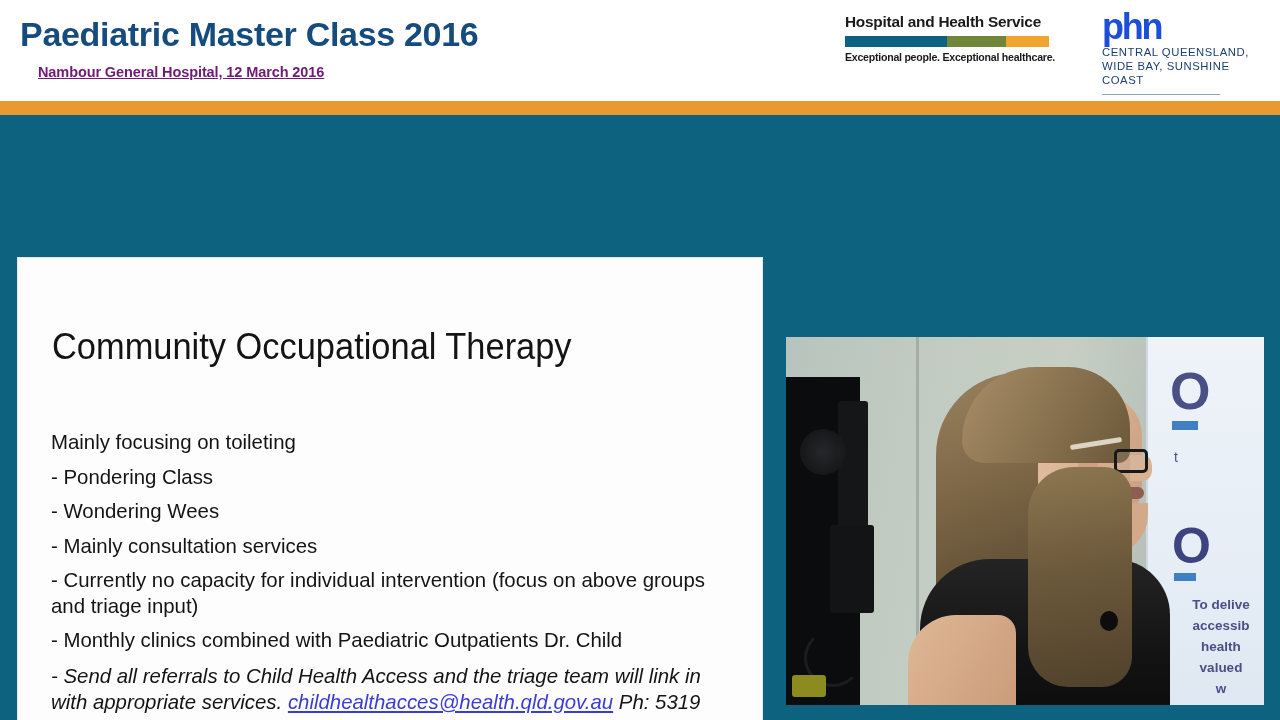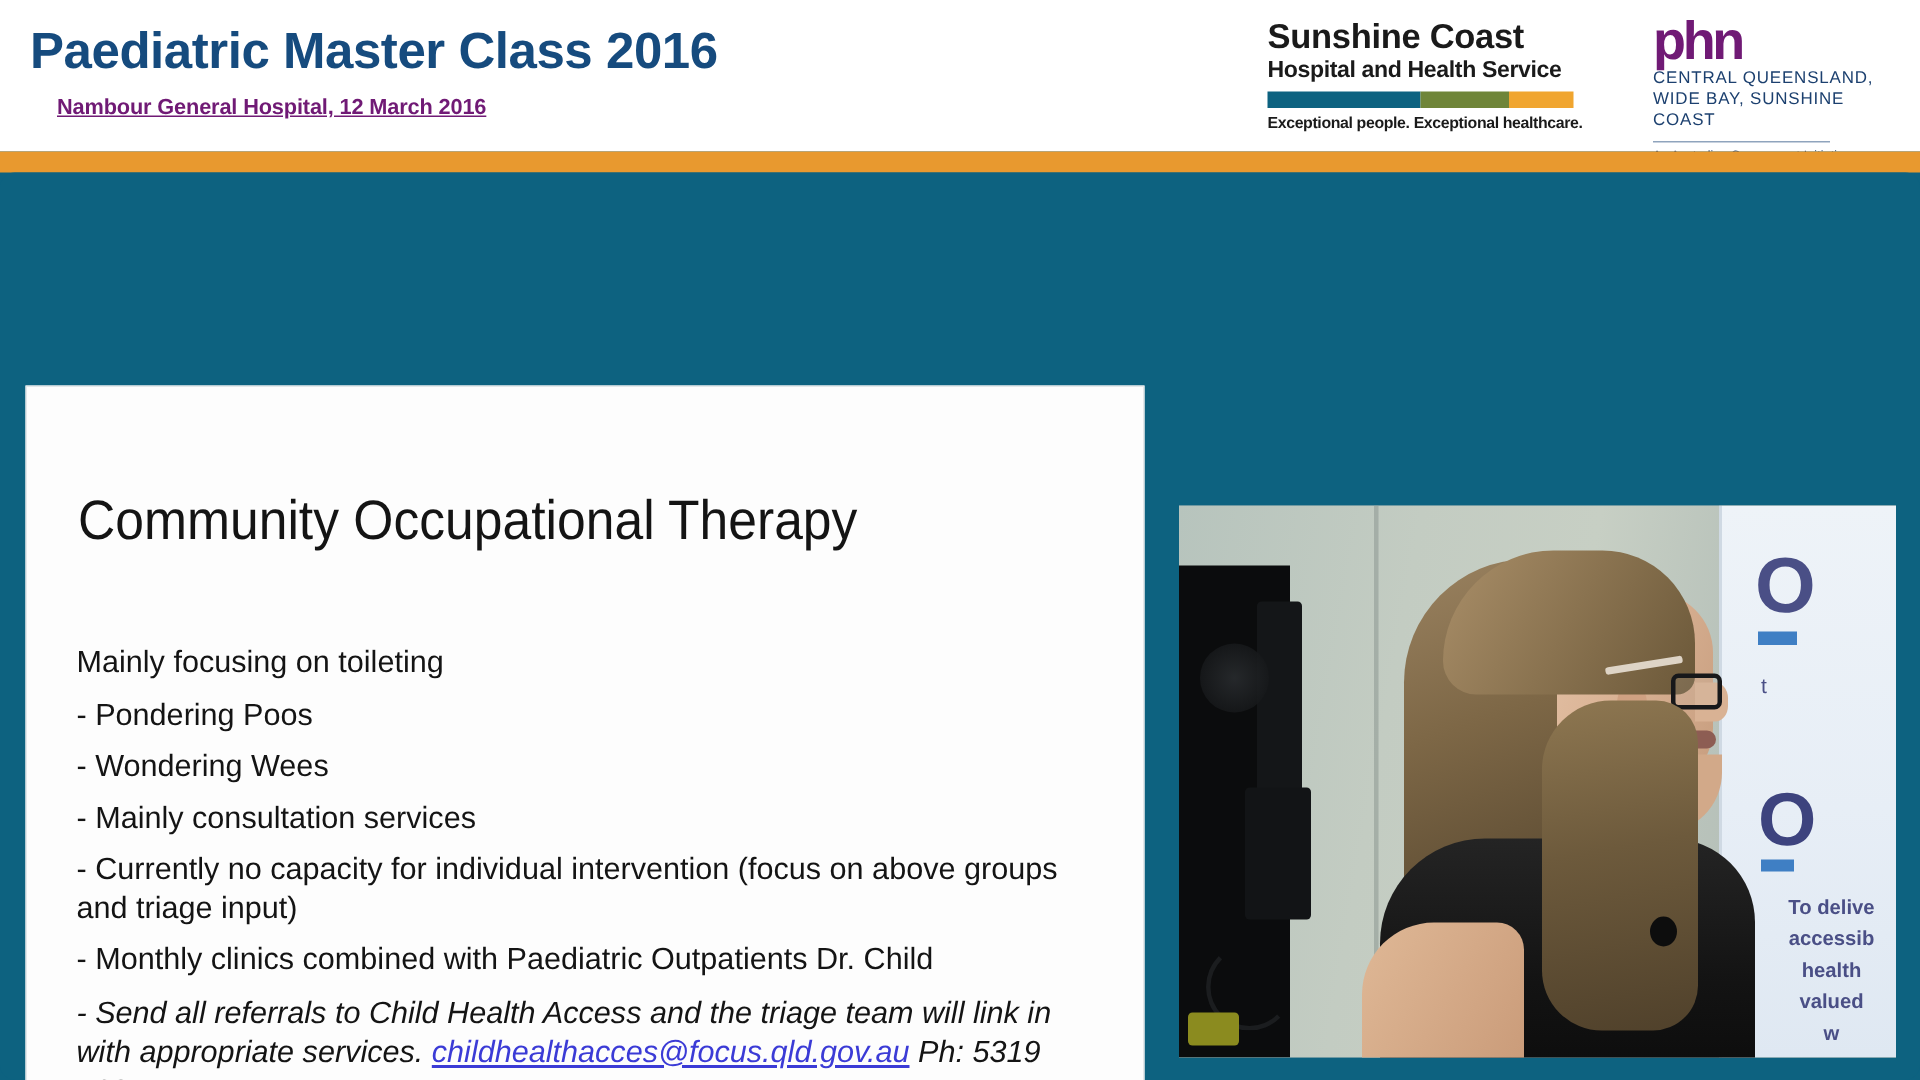--- a/index.html
+++ b/index.html
@@ -43,21 +43,21 @@
   #sch-bar { display:flex; width:204px; height:11px; margin-top:5px; }
   .sch-seg { height:100%; }
   #sch-tag {
     font-size:10.6px; font-weight:bold; color:#1a1a1a;
     letter-spacing:-0.25px; margin-top:4px; white-space:nowrap;
   }
 
   
   #logo-phn { position:absolute; left:1102px; top:10px; width:165px; }
   #phn-word {
-    font-size:36px; font-weight:bold; color:#701a75;
+    font-size:36px; font-weight:bold; color:#1d4ed8;
     letter-spacing:-2.2px; line-height:0.95;
   }
   #phn-region {
     font-size:11.3px; color:#1c406f; letter-spacing:0.55px;
     line-height:1.25; margin-top:1px;
   }
   #phn-rule {
     width:118px; height:1px; background:#8fa4bd; margin-top:6px;
   }
   #phn-gov {
@@ -246,21 +246,20 @@
 </head>
 <body>
 
 <div id="header">
 
   <div id="header-title">Paediatric Master Class 2016</div>
 
   <div id="header-subtitle">Nambour General Hospital, 12 March 2016</div>
 
   <div id="logo-sch">
-    <div id="sch-line1">Sunshine Coast</div>
     <div id="sch-line2">Hospital and Health Service</div>
     <div id="sch-bar">
       <div class="sch-seg" style="width:50%;background:#0d6280;"></div>
       <div class="sch-seg" style="width:29%;background:#6f8539;"></div>
       <div class="sch-seg" style="width:21%;background:#f0a52f;"></div>
     </div>
     <div id="sch-tag">Exceptional people. Exceptional healthcare.</div>
   </div>
 
   <div id="logo-phn">
@@ -277,29 +276,29 @@
 <div id="orange-bar"></div>
 
 <div id="stage">
 
   <div id="slide">
 
     <div id="slide-title">Community Occupational Therapy</div>
 
     <div id="slide-body">
       <div class="body-line">Mainly focusing on toileting</div>
-      <div class="body-line">- Pondering Poos</div>
+      <div class="body-line">- Pondering Class</div>
       <div class="body-line">- Wondering Wees</div>
       <div class="body-line">- Mainly consultation services</div>
       <div class="body-line">- Currently no capacity for individual intervention (focus on above groups and triage input)</div>
       <div class="body-line">- Monthly clinics combined with Paediatric Outpatients Dr. Child</div>
 
       <div id="referral-note">
         <span>- Send all referrals to Child Health Access and the triage team will link in with appropriate services.</span>
-        <a id="referral-email" href="#">childhealthacces@focus.qld.gov.au</a>
+        <a id="referral-email" href="#">childhealthacces@health.qld.gov.au</a>
         <span>Ph: 5319 4824</span>
       </div>
     </div>
 
   </div>
 
   <div id="video">
     <div id="wall"></div>
     <div id="wall-seam"></div>
 

